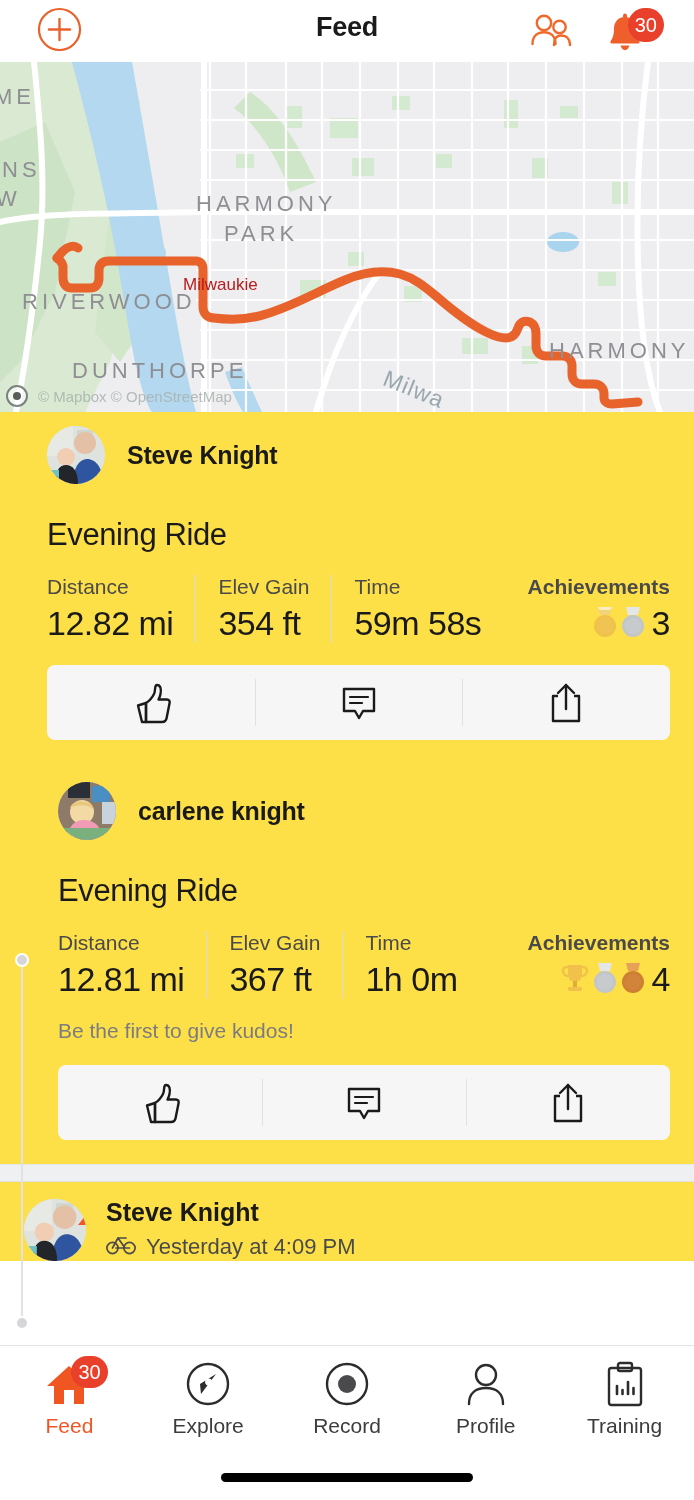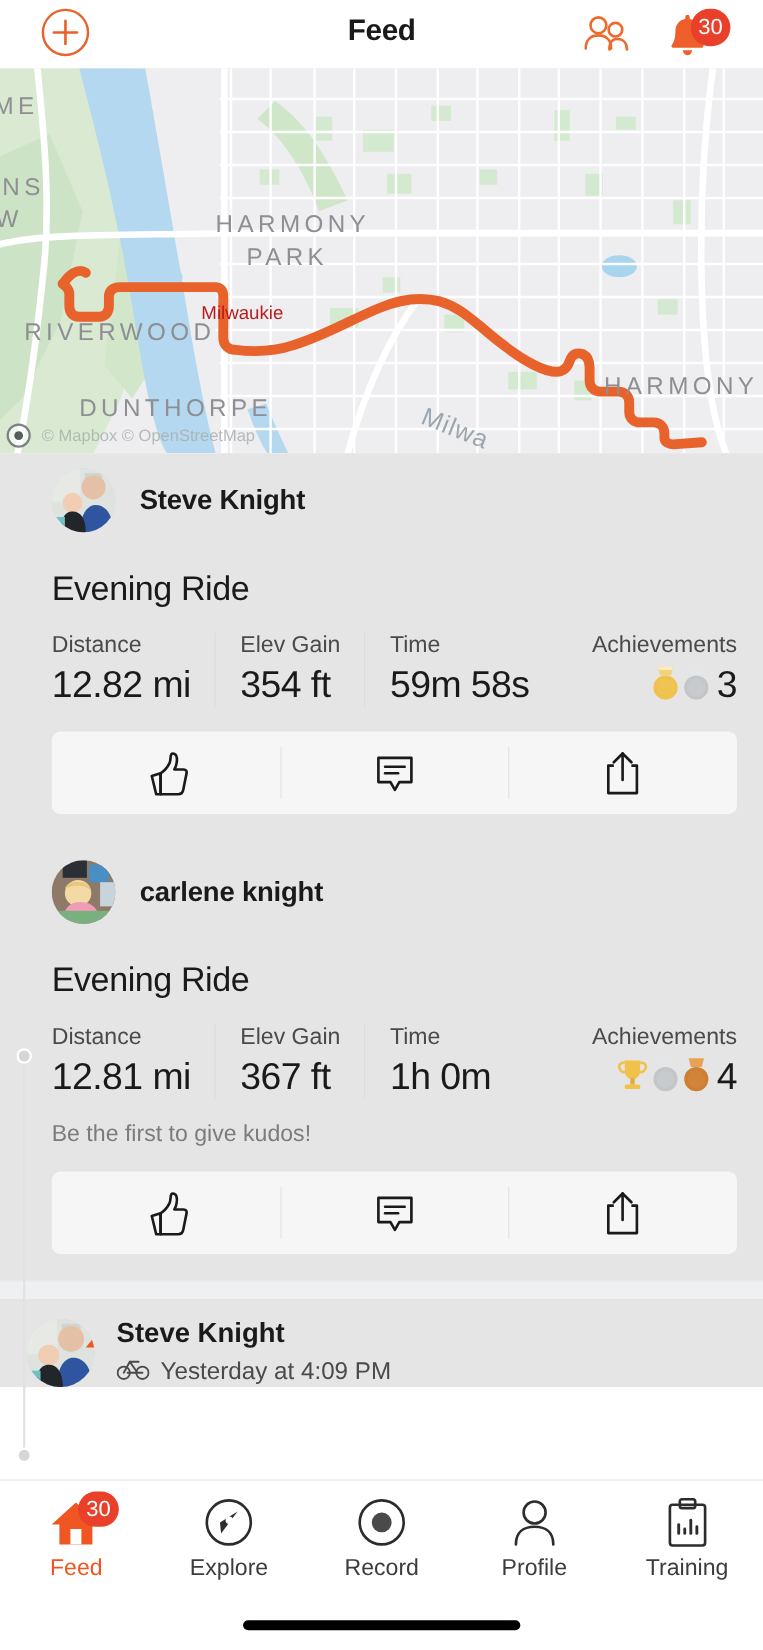--- a/index.html
+++ b/index.html
@@ -154,21 +154,21 @@
     width: 22px; height: 22px; border-radius: 50%;
     background: rgba(255,255,255,0.75);
     border: 2px solid #6b6f72;
     display: flex; align-items: center; justify-content: center;
   }
   .attr-badge i { width: 8px; height: 8px; border-radius: 50%; background: #3d4144; display: block; }
 
   
   .feed {
     position: relative;
-    background: #e5e5e5;
+    background: #fde047;
     width: 100%;
   }
   .timeline {
     position: absolute;
     left: 21px;
     top: 548px;
     width: 2px;
     height: 365px;
     background: #e2e2e4;
   }
@@ -226,21 +226,21 @@
     font-weight: 400;
     margin-top: 5px;
     letter-spacing: -0.5px;
     white-space: nowrap;
   }
   .achv {
     margin-left: auto;
     text-align: right;
     padding-left: 10px;
   }
-  .achv .stat-label { text-align: left; }
+  .achv .stat-label { text-align: left; font-weight: bold; }
   .achv-row {
     display: flex;
     align-items: center;
     justify-content: flex-end;
     gap: 2px;
     margin-top: 5px;
   }
   .achv-count {
     font-size: 34px;
     color: #1a1a1a;
@@ -560,21 +560,21 @@
         <div class="action">
           <svg width="40" height="44" viewBox="0 0 40 44">
             <path d="M12 15 H7 V40 H33 V15 H28" fill="none" stroke="#1a1a1a" stroke-width="2.4" stroke-linejoin="round"></path>
             <line x1="20" y1="4" x2="20" y2="28" stroke="#1a1a1a" stroke-width="2.4" stroke-linecap="round"></line>
             <path d="M12 12 L20 4 L28 12" fill="none" stroke="#1a1a1a" stroke-width="2.4" stroke-linecap="round" stroke-linejoin="round"></path>
           </svg>
         </div>
       </div>
     </div>
 
-    <div class="card" style="margin-top:28px;">
+    <div class="card" style="margin-top:28px;margin-left:11px;">
       <div class="athlete-row">
         <div class="avatar">
           <svg width="58" height="58" viewBox="0 0 58 58">
             <rect width="58" height="58" fill="#8d7a68"></rect>
             <rect x="10" y="0" width="22" height="16" fill="#2b3038"></rect>
             <rect x="34" y="4" width="18" height="16" fill="#4a8fc4"></rect>
             <rect x="44" y="20" width="14" height="22" fill="#c8d3dc"></rect>
             <circle cx="24" cy="30" r="12" fill="#f3d9a4"></circle>
             <path d="M12 26 C14 17 34 17 36 28 C32 22 18 22 12 26 Z" fill="#e8c77a"></path>
             <path d="M10 58 C10 44 16 38 26 38 C38 38 44 46 44 58 Z" fill="#f09cb6"></path>

